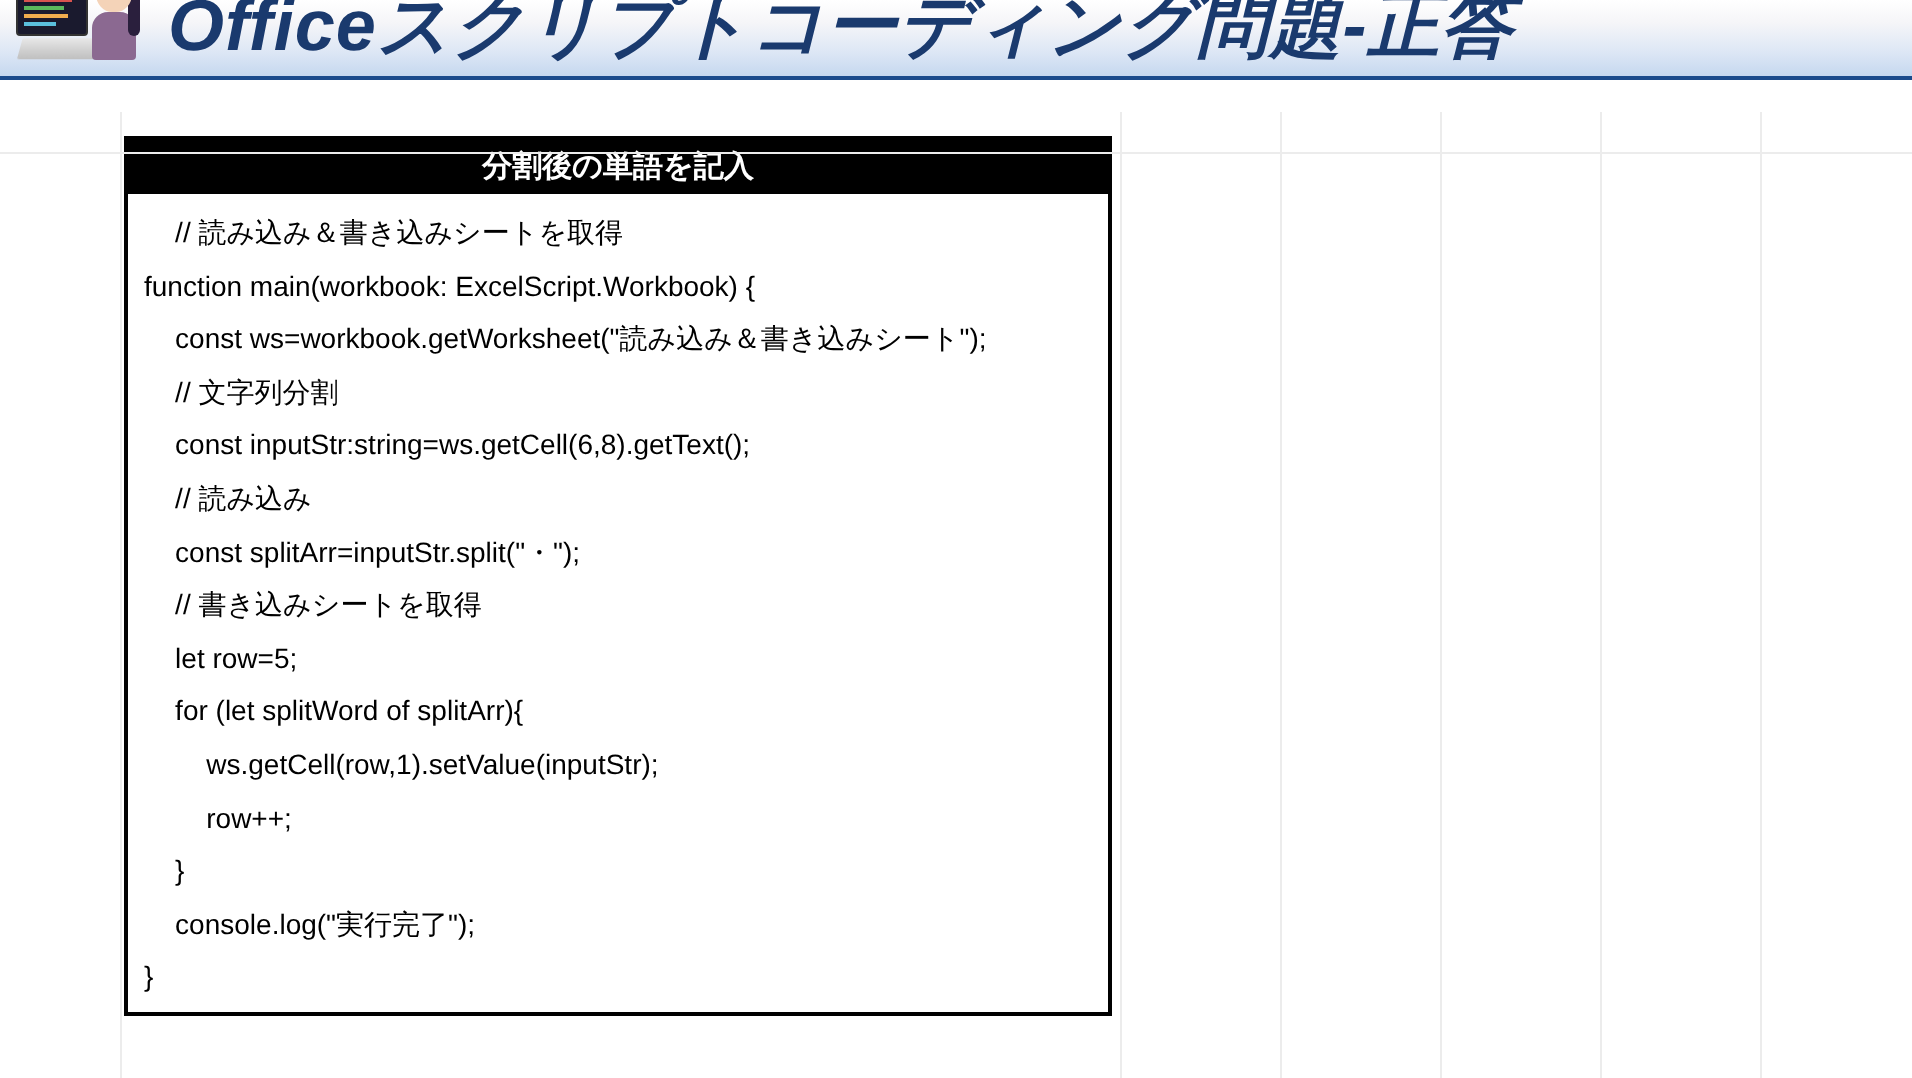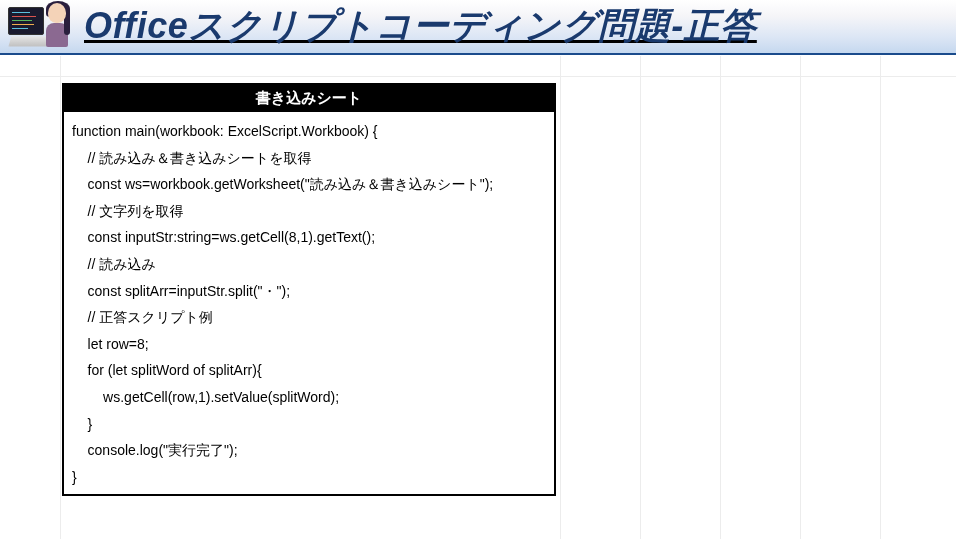--- a/index.html
+++ b/index.html
@@ -10,26 +10,25 @@
     body {
       width: 956px;
       height: 539px;
       background: #ffffff;
       font-family: "Hiragino Kaku Gothic ProN", "Meiryo", sans-serif;
       position: relative;
       overflow: hidden;
     }
     .header {
       display: flex;
-      align-items: center;
-      height: 55px;
+      align-items: flex-end;
+      height: 40px;
       background: linear-gradient(to bottom, #ffffff 0%, #f5f5f8 30%, #dce6f5 70%, #c5d8ef 100%);
       border-bottom: 2px solid #1a4b8c;
       padding-left: 4px;
-      text-decoration: underline;
     }
     .icon-wrapper {
       width: 72px;
       height: 56px;
       display: flex;
       align-items: center;
       justify-content: center;
       margin-right: 8px;
     }
     .person-icon {
@@ -186,31 +185,32 @@
       <div class="hair"></div>
       <div class="hair-side"></div>
       <div class="person-head"></div>
     </div>
   </div>
   <div class="header-title">Officeスクリプトコーディング問題-正答</div>
 </div>
 
 <div class="content-area">
   <div class="code-box">
-    <div class="code-header">書き込みシート</div>
+    <div class="code-header">分割後の単語を記入</div>
     <div class="code-body">
+      <span class="code-line">    // 読み込み＆書き込みシートを取得</span>
       <span class="code-line">function main(workbook: ExcelScript.Workbook) {</span>
-      <span class="code-line">    // 読み込み＆書き込みシートを取得</span>
       <span class="code-line">    const ws=workbook.getWorksheet("読み込み＆書き込みシート");</span>
-      <span class="code-line">    // 文字列を取得</span>
-      <span class="code-line">    const inputStr:string=ws.getCell(8,1).getText();</span>
+      <span class="code-line">    // 文字列分割</span>
+      <span class="code-line">    const inputStr:string=ws.getCell(6,8).getText();</span>
       <span class="code-line">    // 読み込み</span>
       <span class="code-line">    const splitArr=inputStr.split("・");</span>
-      <span class="code-line">    // 正答スクリプト例</span>
-      <span class="code-line">    let row=8;</span>
+      <span class="code-line">    // 書き込みシートを取得</span>
+      <span class="code-line">    let row=5;</span>
       <span class="code-line">    for (let splitWord of splitArr){</span>
-      <span class="code-line">        ws.getCell(row,1).setValue(splitWord);</span>
+      <span class="code-line">        ws.getCell(row,1).setValue(inputStr);</span>
+      <span class="code-line">        row++;</span>
       <span class="code-line">    }</span>
       <span class="code-line">    console.log("実行完了");</span>
       <span class="code-line">}</span>
     </div>
   </div>
 </div>
 
 </body></html>

